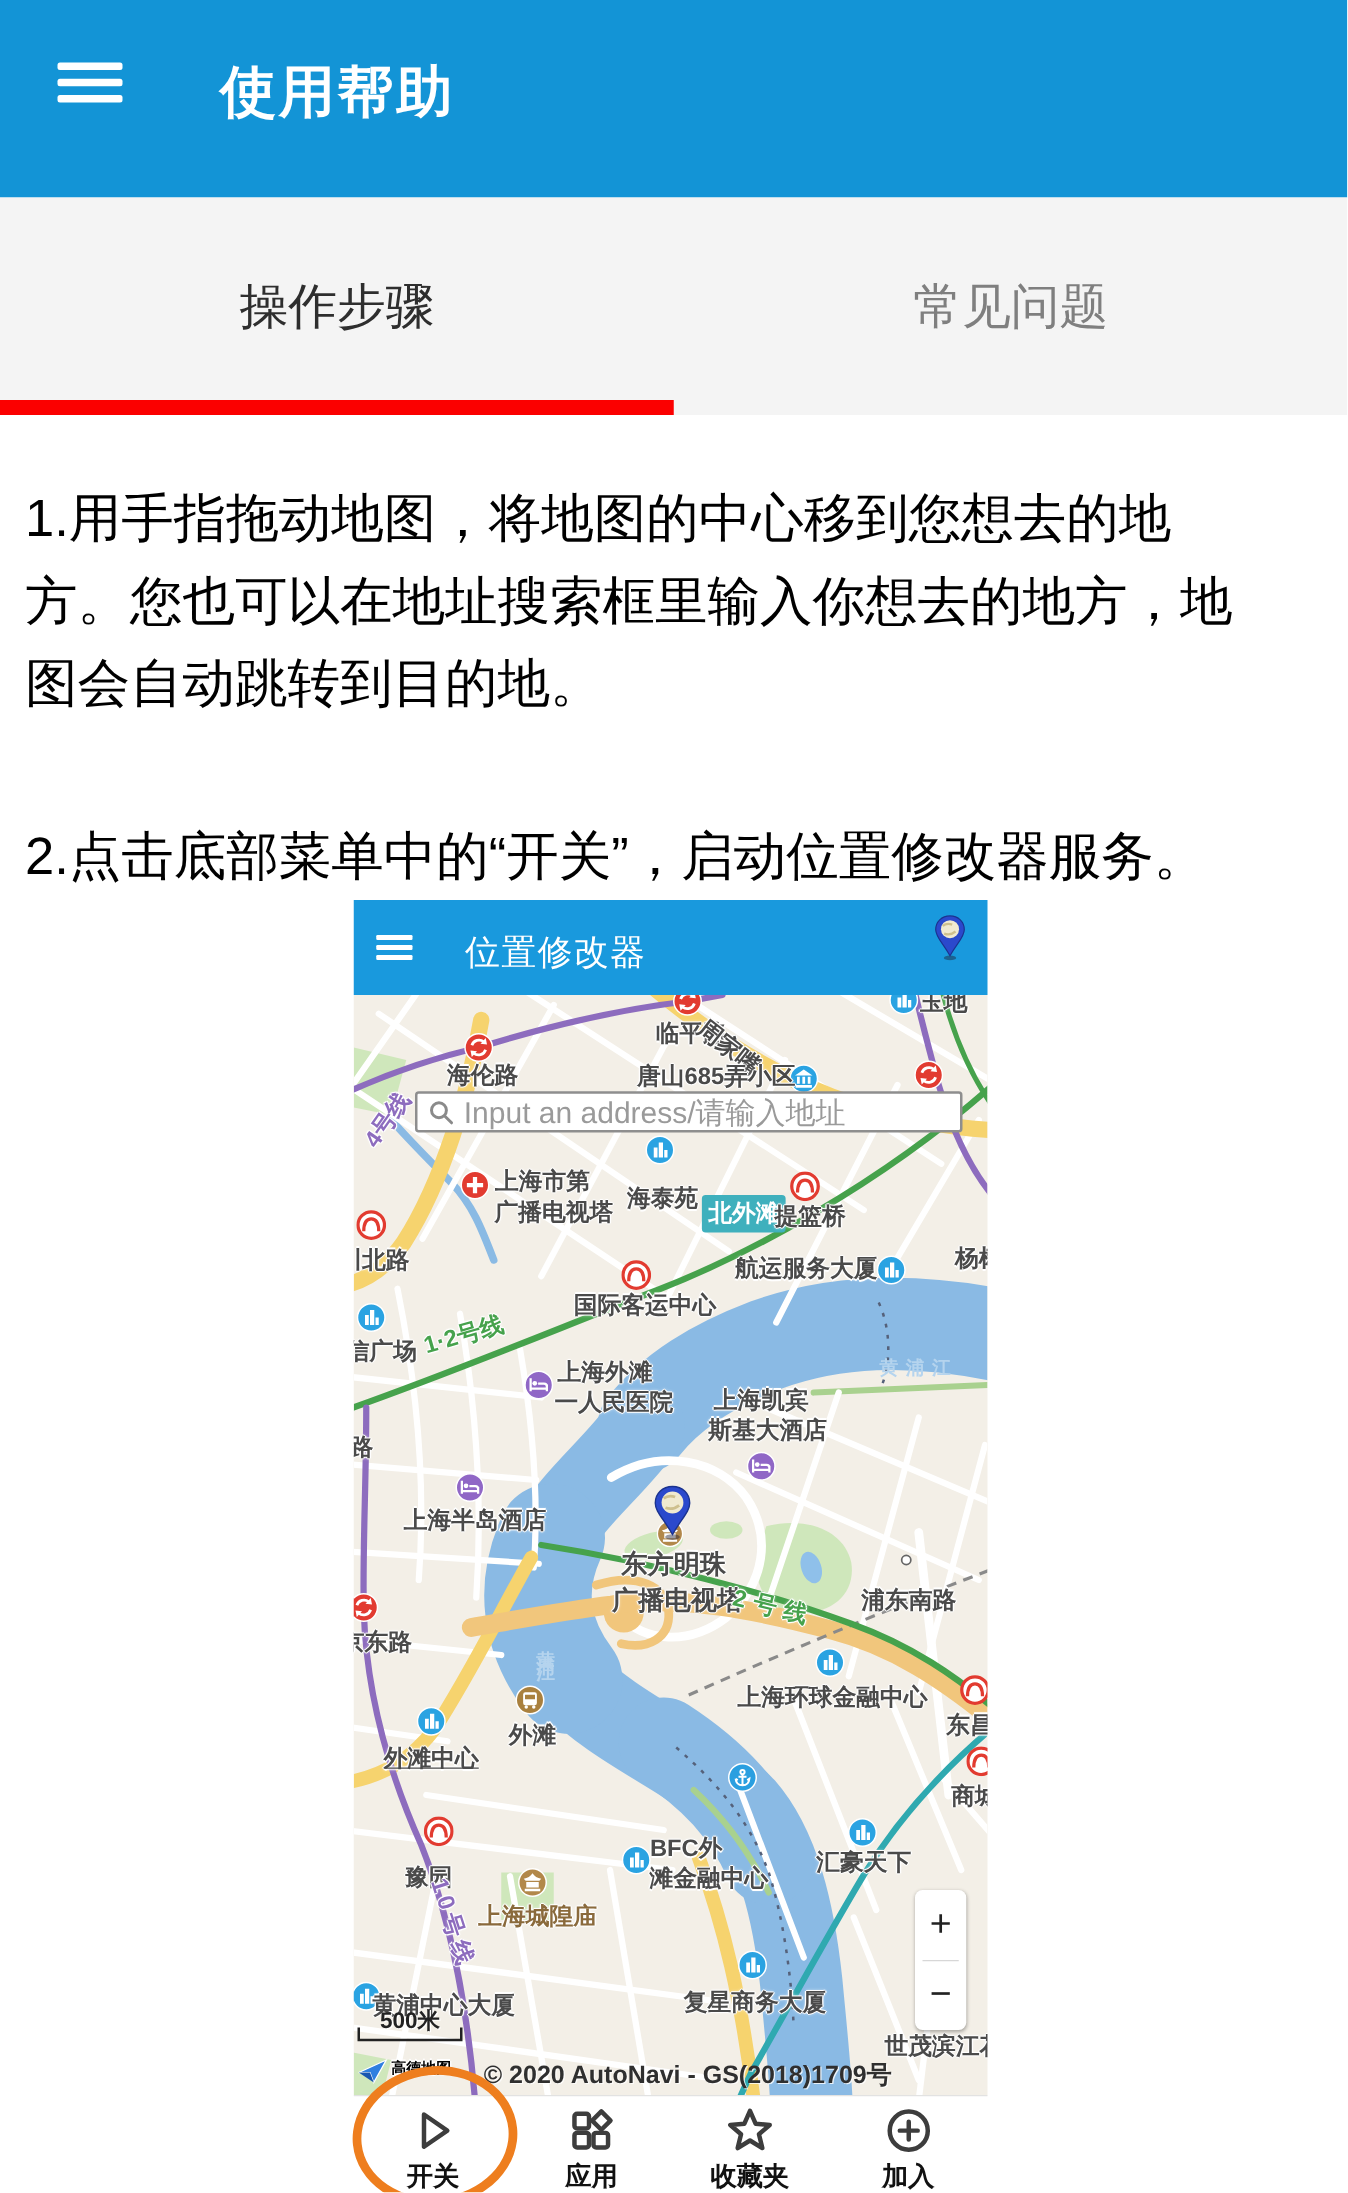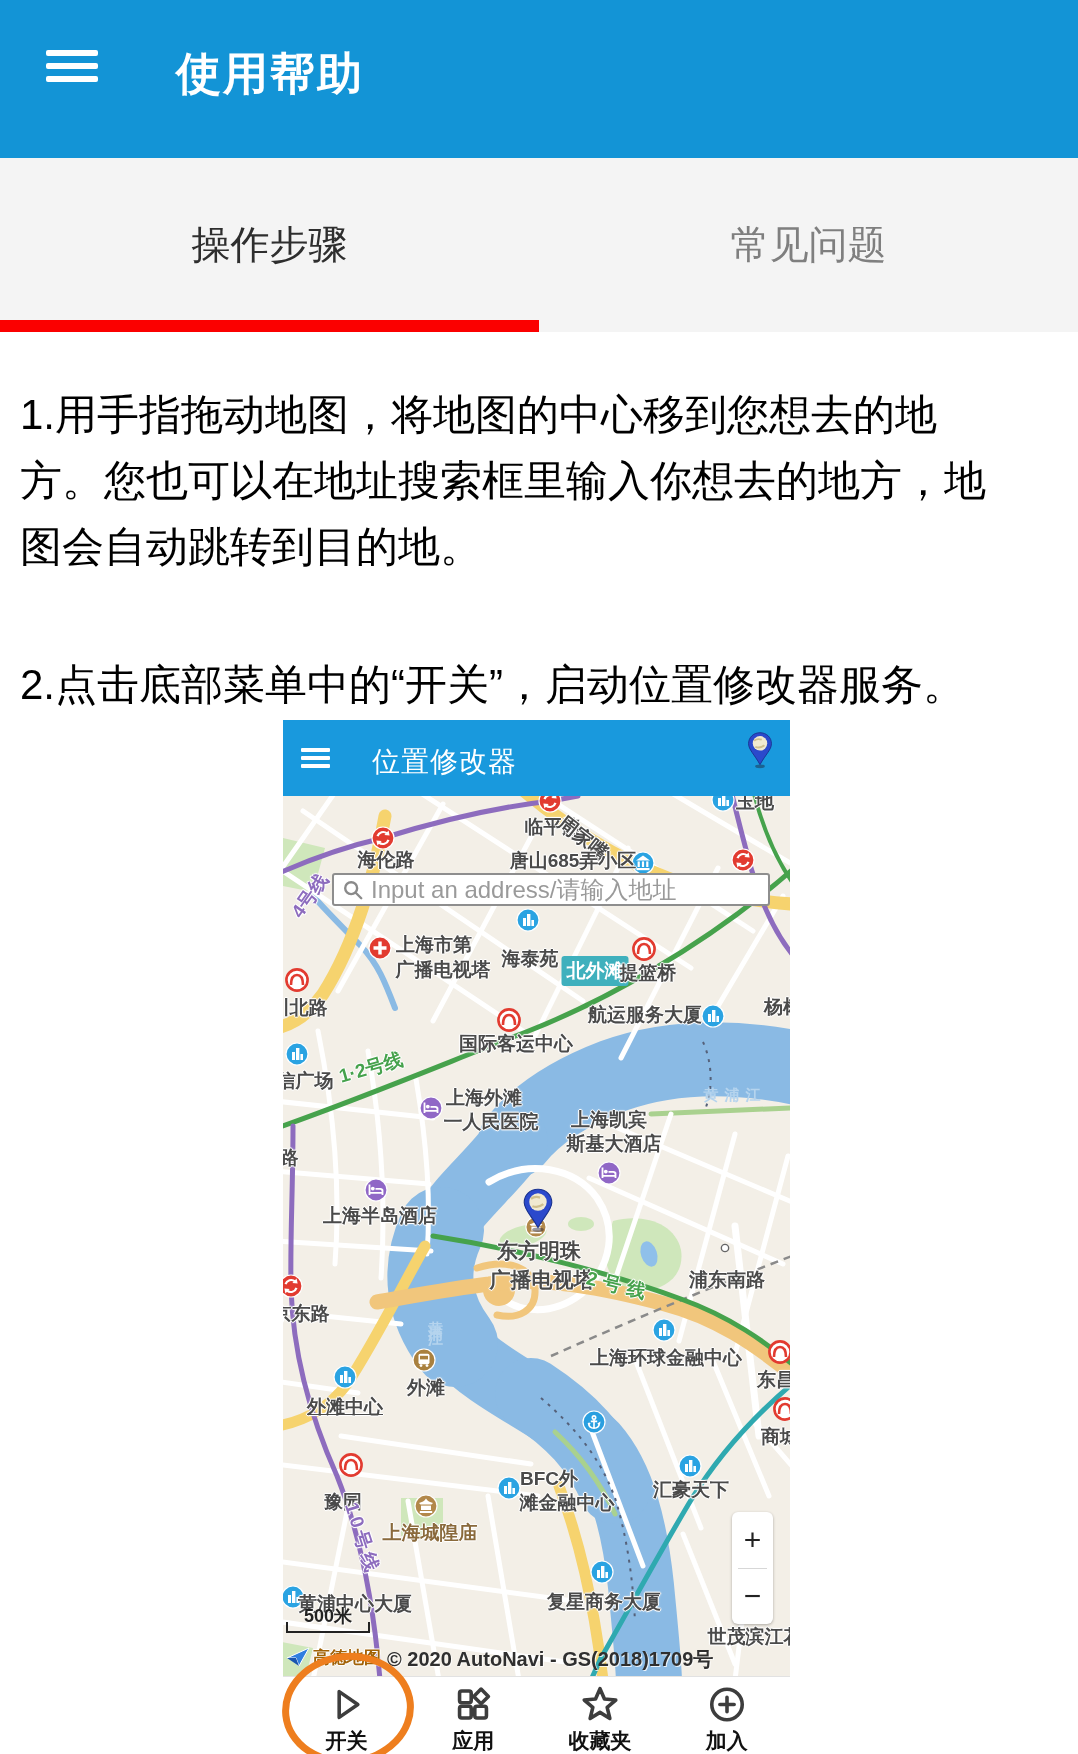--- a/index.html
+++ b/index.html
@@ -51,21 +51,21 @@
   .search-box .ph-text{color:#9a9a9a;font-size:24px;margin-left:7px;white-space:nowrap;overflow:hidden;}
   .zoom-ctl{position:absolute;left:449px;top:716px;width:41px;height:112px;background:#fff;border-radius:6px;
             box-shadow:0 1px 3px rgba(0,0,0,.3);display:flex;flex-direction:column;}
   .zoom-ctl .zbtn{flex:1;display:flex;align-items:center;justify-content:center;font-size:30px;color:#222;}
   .zoom-ctl .zdiv{height:1px;background:#d7d7d7;margin:0 6px;}
   .scale-label{position:absolute;left:45px;top:820px;transform:translate(-50%,-50%);font-size:18px;color:#222;
                font-weight:bold;text-shadow:1px 1px 0 #fff;}
   .scale-line{position:absolute;left:0;top:824px;}
   .attribution{position:absolute;left:0;top:846px;width:507px;height:30px;}
   .amap-logo{position:absolute;left:2px;top:2px;}
-  .amap-text{position:absolute;left:30px;top:4px;font-size:17px;font-weight:bold;color:#a16207;
+  .amap-text{position:absolute;left:30px;top:4px;font-size:12px;font-weight:bold;color:#000000;
              text-shadow:1px 0 0 #fff,-1px 0 0 #fff,0 1px 0 #fff,0 -1px 0 #fff;}
   .copy-text{position:absolute;left:104px;top:4px;font-size:20px;color:#2f2f2f;font-weight:bold;
              text-shadow:1px 1px 0 rgba(255,255,255,.8);white-space:nowrap;}
   .ph-nav{position:absolute;left:0;top:956px;width:507px;height:78px;background:#fff;border-top:1px solid #e2e2e2;
           display:flex;}
   .nav-item{flex:1;display:flex;flex-direction:column;align-items:center;justify-content:flex-start;padding-top:6px;}
   .nav-item svg{display:block;}
   .nav-item .nav-label{font-size:21px;font-weight:bold;color:#111;margin-top:1px;}
   .highlight-ellipse{position:absolute;left:-1px;top:933px;width:118px;height:98px;border:7px solid #ee7e1e;
                      border-radius:50%;transform:rotate(-6deg);pointer-events:none;}

